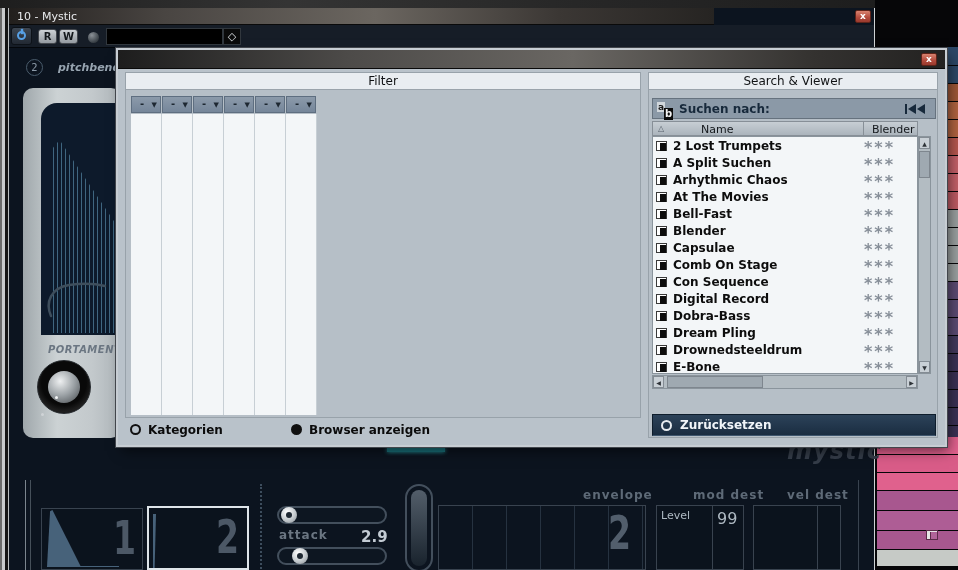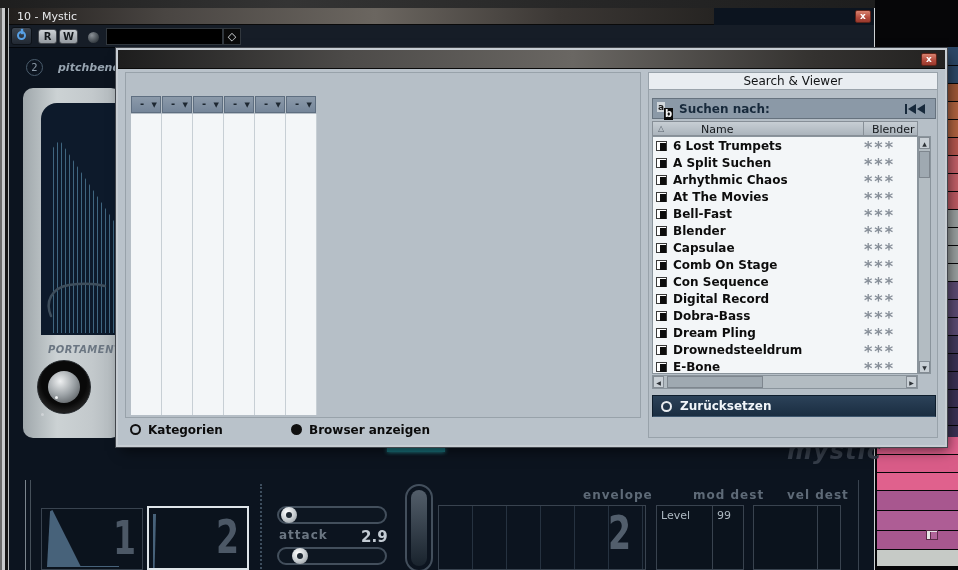--- a/index.html
+++ b/index.html
@@ -101,21 +101,21 @@
   #vpill-inner { position:absolute; left:4px; top:4px; width:16px; height:76px; border-radius:9px;
                  background:linear-gradient(#535e6a,#19232d); }
 
   #envdisp-box { left:429px; top:497px; width:208px; height:65px;
                  background:repeating-linear-gradient(90deg, transparent 0 33px, #263240 33px 34px); }
   #envdisp-num { right:14px; top:4px; color:#525e6c; }
   #mod-box { left:647px; top:497px; width:88px; height:65px; }
   #mod-div { position:absolute; left:55px; top:0; width:1px; height:100%; background:#39434f; }
   .mod-row { position:relative; height:16px; }
   .mod-name { position:absolute; left:4px; top:3px; font-size:11px; color:#aeb9c2; }
-  .mod-value { position:absolute; left:60px; top:3px; font-size:11px; color:#aeb9c2; }
+  .mod-value { position:absolute; left:60px; top:3px; font-size:16px; color:#aeb9c2; }
   #vel-box { left:744px; top:497px; width:88px; height:65px; }
   #vel-div { position:absolute; left:63px; top:0; width:1px; height:100%; background:#39434f; }
   #frame-line { left:849px; top:472px; width:1px; height:98px; background:#39434f; }
   #bl-line1 { left:16px; top:472px; width:1px; height:98px; background:#7b858d; }
   #bl-line2 { left:21px; top:472px; width:1px; height:98px; background:#46505a; }
   #mystic-logo { left:778px; top:429px; font-size:24px; font-weight:bold; font-style:italic; color:#353d49; letter-spacing:1px; }
 
   
   #dialog { left:118px; top:50px; width:827px; height:395px; background:#b9c2ca; z-index:5;
             box-shadow:0 0 0 2px #c7cdd3, 0 0 0 3px #42464c, 4px 6px 12px rgba(0,0,0,.55); }
@@ -175,21 +175,21 @@
 
   #vscroll { position:absolute; left:269px; top:63px; width:13px; height:238px; background:#b3bcc2; border:1px solid #8a949c; }
   .scroll-btn { position:absolute; width:11px; height:12px; background:#c9d0d6; border:1px solid #848c94;
                 font-size:6px; color:#2e3338; text-align:center; line-height:11px; }
   #vs-up { left:0; top:0; } #vs-down { left:0; bottom:0; }
   #vs-thumb { position:absolute; left:0; top:14px; width:11px; height:27px; background:#9fa9b1; border:1px solid #7e868e; }
   #hscroll { position:absolute; left:3px; top:302px; width:266px; height:14px; background:#b3bcc2; border:1px solid #8a949c; }
   #hs-left { left:0; top:0; } #hs-right { right:0; top:0; }
   #hs-thumb { position:absolute; left:14px; top:0; width:96px; height:12px; background:#9fa9b1; border:1px solid #7e868e; }
 
-  #reset-bar { position:absolute; left:3px; top:322px; width:284px; height:22px;
+  #reset-bar { position:absolute; left:3px; top:341px; width:284px; height:22px;
                background:linear-gradient(#2c4259,#1a2d41); border:1px solid #0e1d2c; border-bottom-color:#3e566e; }
   #reset-circle { position:absolute; left:8px; top:5px; width:11px; height:11px; border:2px solid #e7ebef; border-radius:50%; }
   #reset-label { position:absolute; left:27px; top:3px; font-size:12px; font-weight:bold; color:#f1f5f9; }
 </style>
 </head>
 <body>
 
 <div id="stage">
 
   <div class="abs" id="top-strip"></div>
@@ -314,20 +314,21 @@
     <div class="abs" id="bl-line1"></div>
     <div class="abs" id="bl-line2"></div>
     <div class="abs" id="mystic-logo">mystic</div>
   </div>
 
   <div class="abs" id="dialog">
     <div class="abs" id="dlg-titlebar"></div>
     <div class="abs close-btn" id="dlg-close">x</div>
 
     <div class="abs panel" id="filter-panel">
+      <div class="panel-header">Filter</div>
       <div id="filter-dropdowns">
           <div class="fdrop">
     <span class="fd-val">-</span>
             <span class="fd-arrow">▼</span>
   </div>
           <div class="fdrop">
     <span class="fd-val">-</span>
             <span class="fd-arrow">▼</span>
   </div>
           <div class="fdrop">
@@ -374,21 +375,21 @@
         <span id="sort-tri">△</span>
         <span id="col-name">Name</span>
         <span id="rating-cell">
           <span id="col-rating">Blender</span>
         </span>
       </div>
 
       <div id="preset-list">
           <div class="preset-row">
     <span class="preset-icon"></span>
-    <span class="preset-name">6 Lost Trumpets</span>
+    <span class="preset-name">2 Lost Trumpets</span>
     <span class="preset-rating">***</span>
   </div>
           <div class="preset-row">
     <span class="preset-icon"></span>
     <span class="preset-name">A Split Suchen</span>
     <span class="preset-rating">***</span>
   </div>
           <div class="preset-row">
     <span class="preset-icon"></span>
     <span class="preset-name">Arhythmic Chaos</span>

